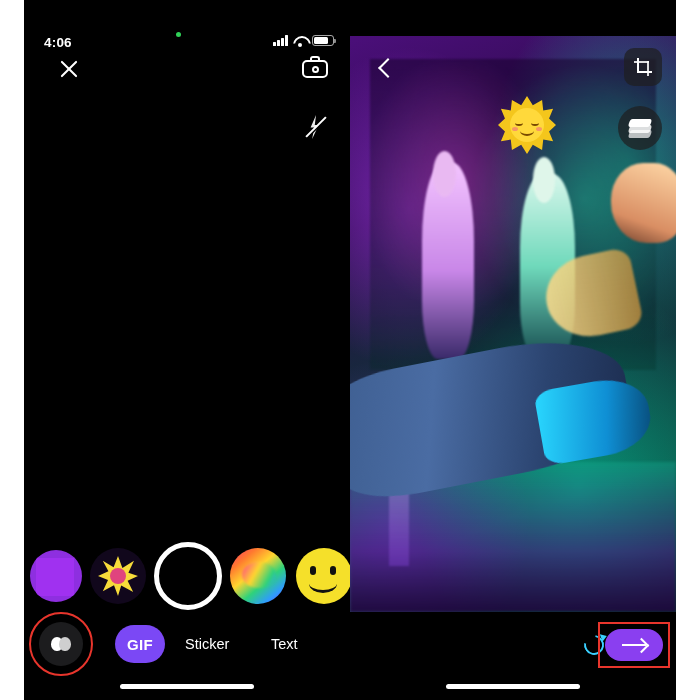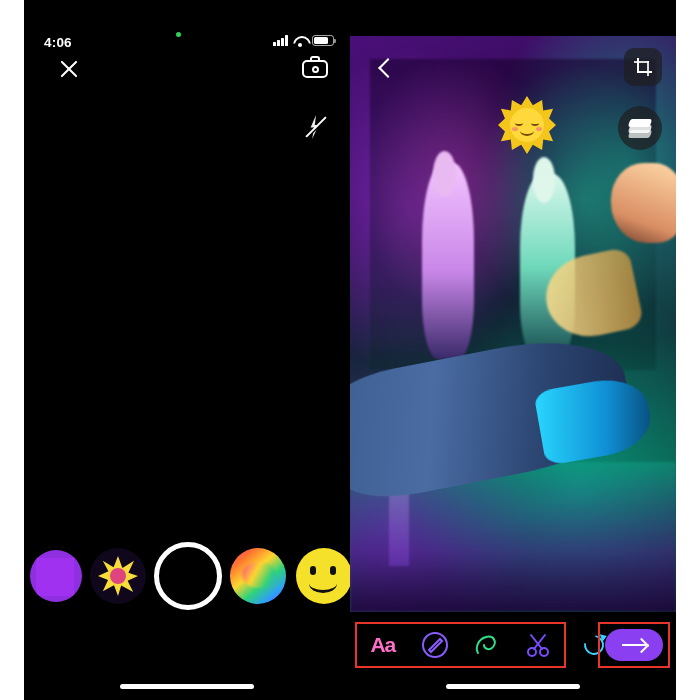--- a/index.html
+++ b/index.html
@@ -696,20 +696,29 @@
       <div class="eff eff-rainbow">
           <div class="swirl"></div>
         </div>
       <div class="eff eff-smiley">
         <span class="eye l"></span>
           <span class="eye r"></span>
           <span class="mouth"></span>
       </div>
     </div>
 
+    <div class="tabbar">
+      <div class="highlight-ring"></div>
+      <div class="tab-effect-circle">
+        <div class="mask"></div>
+      </div>
+      <div class="tab-gif">GIF</div>
+      <div class="tab-item tab-sticker">Sticker</div>
+      <div class="tab-item tab-text">Text</div>
+    </div>
 
     <div class="home-indicator"></div>
   </div>
 
   <div class="phone phone-right">
 
 
     <div class="photo">
       <div class="bg"></div>
       <div class="stage"></div>
@@ -745,44 +754,20 @@
     </div>
 
     <div class="layers-btn">
       <div class="layers-glyph">
           <span></span>
           <span></span>
           <span></span>
         </div>
     </div>
 
-    <div class="edit-toolbar">
-      <div class="edit-tool">
-        <span class="tool-aa">Aa</span>
-      </div>
-      <div class="edit-tool">
-        <svg class="tool-pen" viewBox="0 0 30 30">
-          <circle cx="15" cy="15" r="12" fill="none" stroke="#8a5cff" stroke-width="2"></circle>
-          <path d="M9 20 L20 9 L22 11 L11 22 Z" fill="none" stroke="#8a5cff" stroke-width="2"></path>
-        </svg>
-      </div>
-      <div class="edit-tool">
-        <svg class="tool-brush" viewBox="0 0 30 30">
-          <path d="M7 23 C4 18 7 9 15 7 C23 5 26 12 22 17 C19 21 13 19 13 15" fill="none" stroke="#2fe08a" stroke-width="2" stroke-linecap="round"></path>
-        </svg>
-      </div>
-      <div class="edit-tool">
-        <svg class="tool-scissors" viewBox="0 0 30 30">
-          <circle cx="9" cy="22" r="4" fill="none" stroke="#7a4bff" stroke-width="2"></circle>
-          <circle cx="21" cy="22" r="4" fill="none" stroke="#7a4bff" stroke-width="2"></circle>
-          <path d="M11 19 L22 5" stroke="#7a4bff" stroke-width="2" stroke-linecap="round"></path>
-          <path d="M19 19 L8 5" stroke="#7a4bff" stroke-width="2" stroke-linecap="round"></path>
-        </svg>
-      </div>
-    </div>
 
     <div class="redo-btn">
       <div class="arc"></div>
       <div class="tip"></div>
     </div>
 
     <div class="send-wrap">
       <div class="send-btn">
         <div class="arrow"></div>
       </div>

